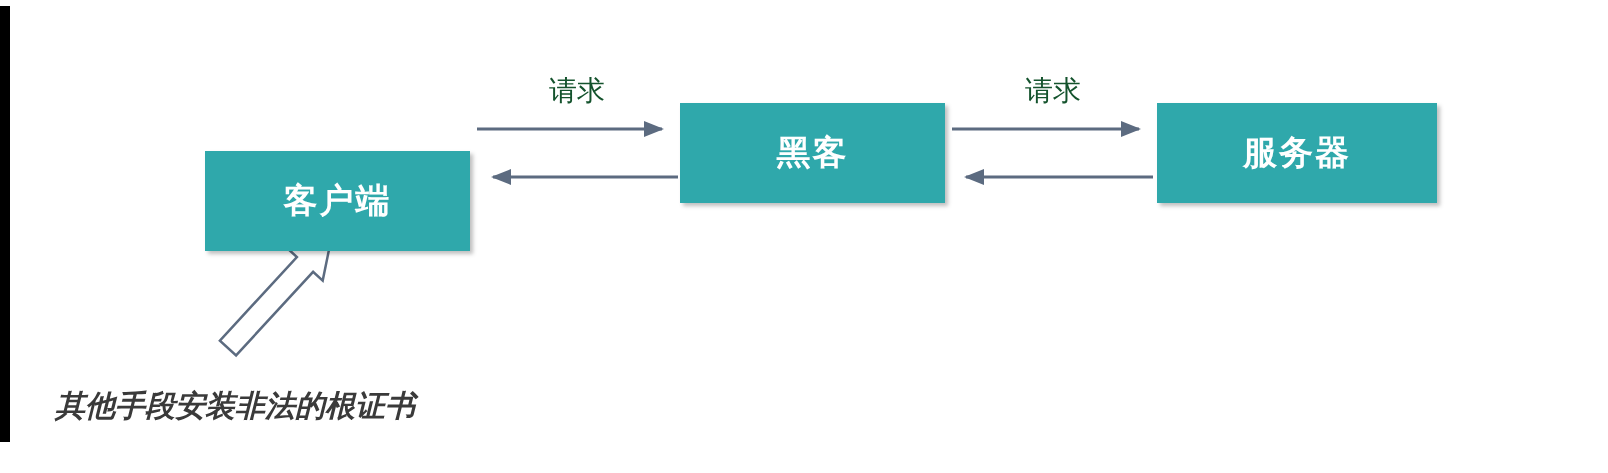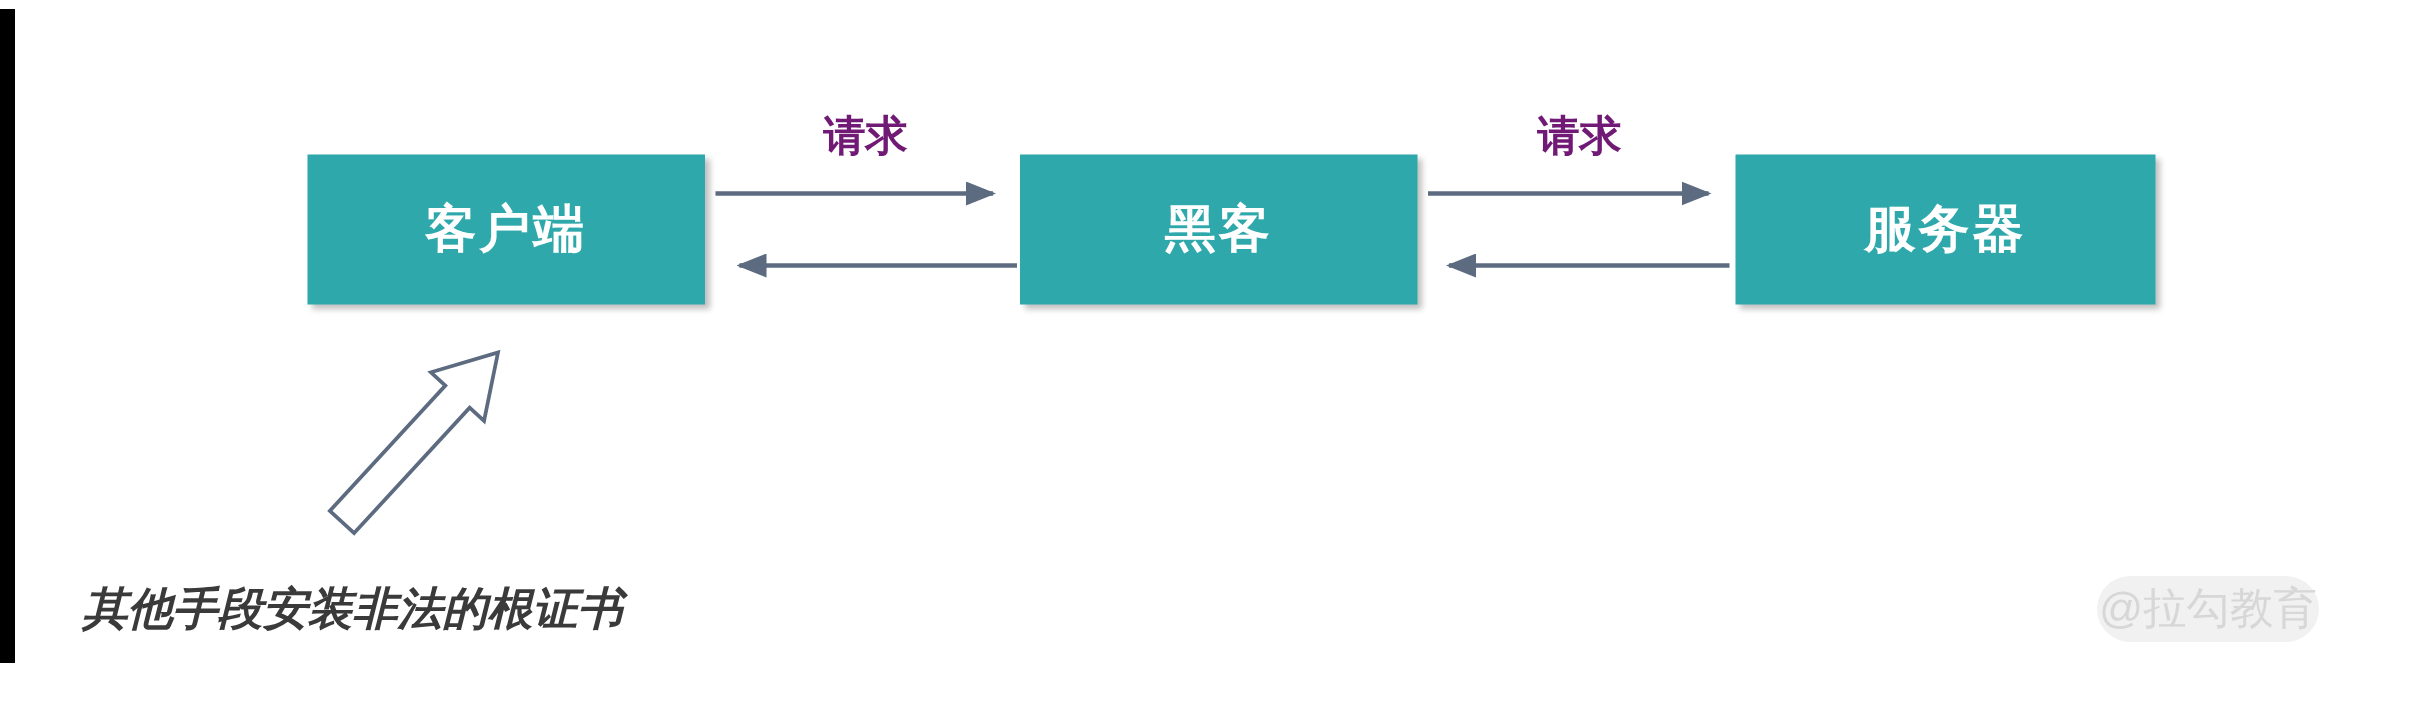--- a/index.html
+++ b/index.html
@@ -40,30 +40,30 @@
     display: flex;
     align-items: center;
     justify-content: center;
   }
   .node span {
     color: #ffffff;
     font-size: 34px;
     font-weight: bold;
     letter-spacing: 2px;
   }
-  .node-client { left: 205px; width: 265px; }
+  .node-client { left: 205px; width: 265px; margin-top: 48px; }
   .node-hacker { left: 680px; width: 265px; }
   .node-server { left: 1157px; width: 280px; }
   .edge-label {
     position: absolute;
     width: 210px;
     text-align: center;
     font-size: 28px;
-    font-weight: bold;
-    color: #701a75;
+    font-weight: normal;
+    color: #14532d;
   }
   .lbl-req1   { left: 472px;  top: 72px; }
   .lbl-fake   { left: 472px;  top: 204px; }
   .lbl-req2   { left: 948px;  top: 72px; }
   .lbl-real   { left: 948px;  top: 204px; }
   .annotation {
     position: absolute;
     left: 55px;
     top: 386px;
     font-size: 30px;
@@ -119,15 +119,14 @@
   </div>
   <div class="node node-server">
     <span>服务器</span>
   </div>
 
   <div class="edge-label lbl-req1">请求</div>
   <div class="edge-label lbl-req2">请求</div>
 
   <div class="annotation">其他手段安装非法的根证书</div>
 
-  <div class="watermark">@拉勾教育</div>
 
 </div>
 
 </body></html>

